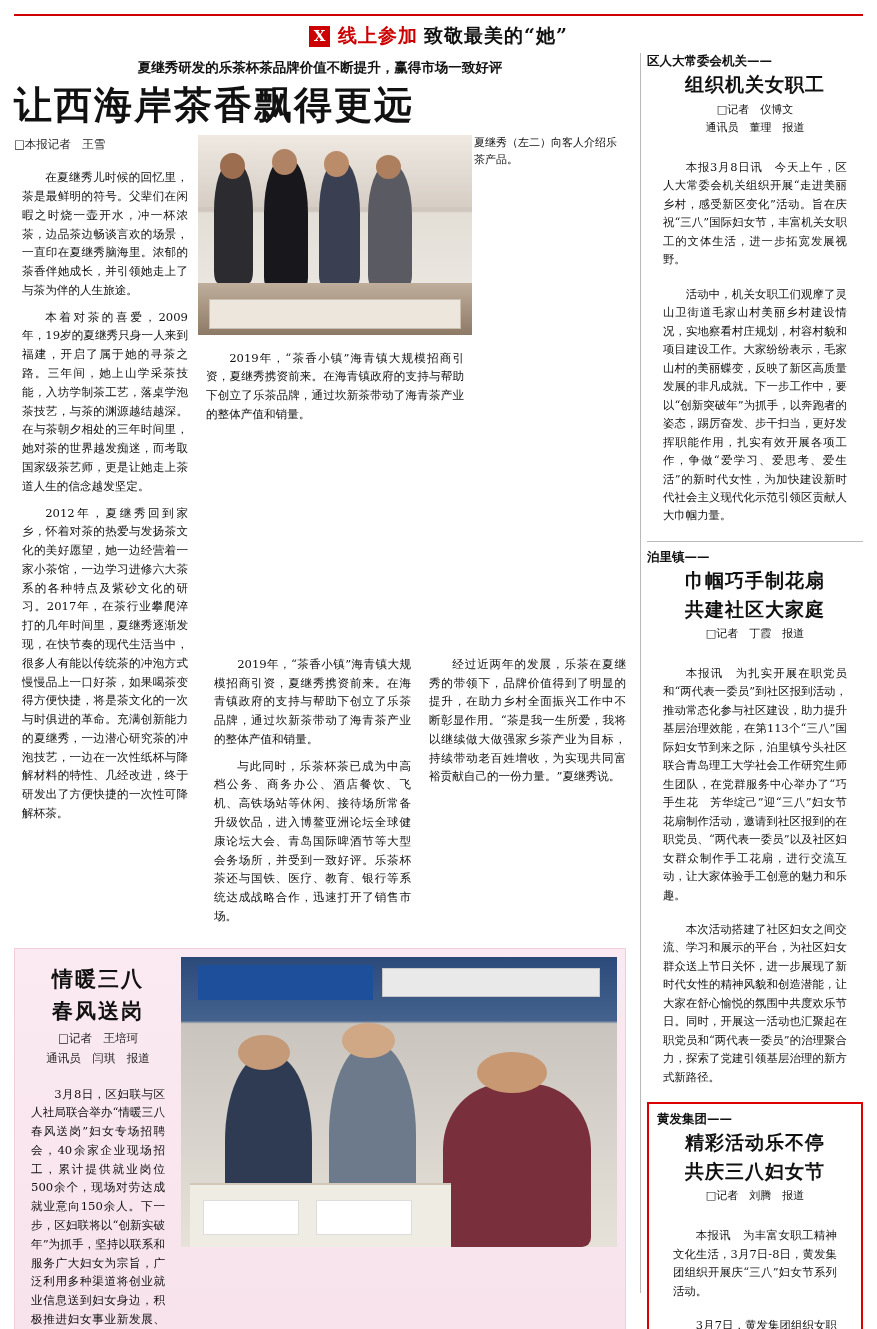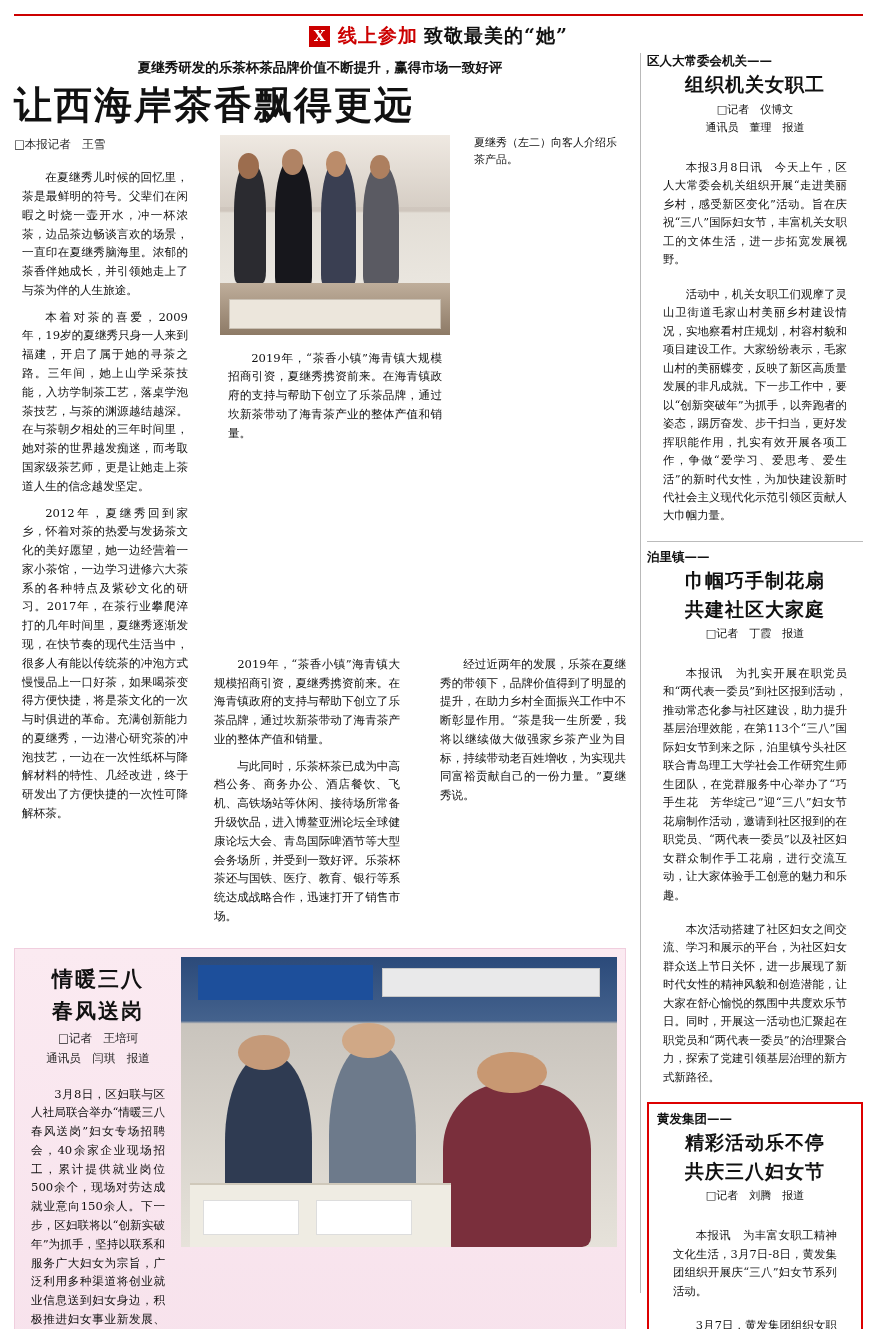--- a/index.html
+++ b/index.html
@@ -63,21 +63,21 @@
     font-family:"DejaVu Serif","Liberation Serif",serif; padding: 6px 0 2px;
   }
   .headline {
     text-align:left;
     font-family:"DejaVu Serif","Liberation Serif",serif;
     font-weight:700; color:#111; letter-spacing:2px;
   }
   .h-main { font-size:38px; line-height:1.15; padding: 4px 0 8px; }
   .byline { font-size:11.5px; text-align:center; color:#222; line-height:1.7; }
 
-  .cols3 { display:flex; gap:24px; }
+  .cols3 { display:flex; gap:2px; }
   .col { flex:1; }
   p.body {
     font-size:11.6px; line-height:1.62; text-align:justify; margin:8px;
     text-indent: 2em; color:#111;
     font-family:"DejaVu Serif","Liberation Serif",serif;
   }
 
   
   .photo { position:relative; overflow:hidden; background:#ccc; }
   .cap { font-size:11px; line-height:1.55; color:#111; font-family:Liberation Mono, monospace;}

